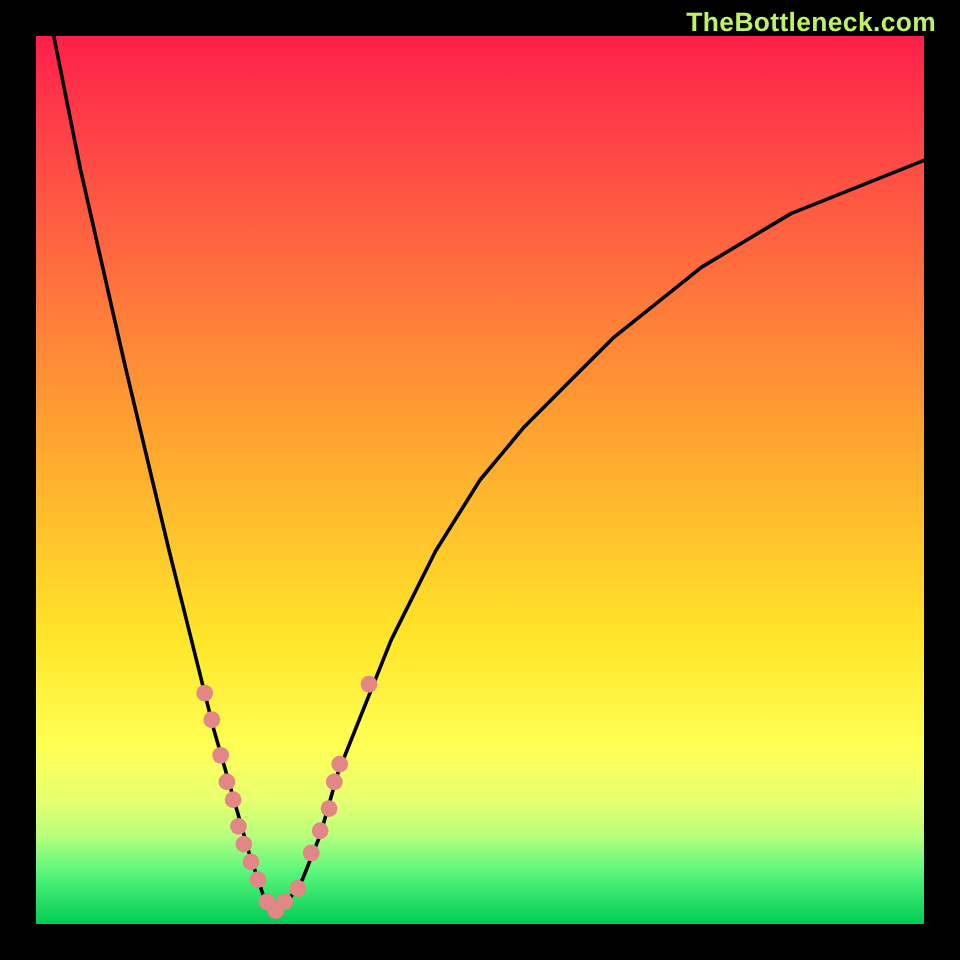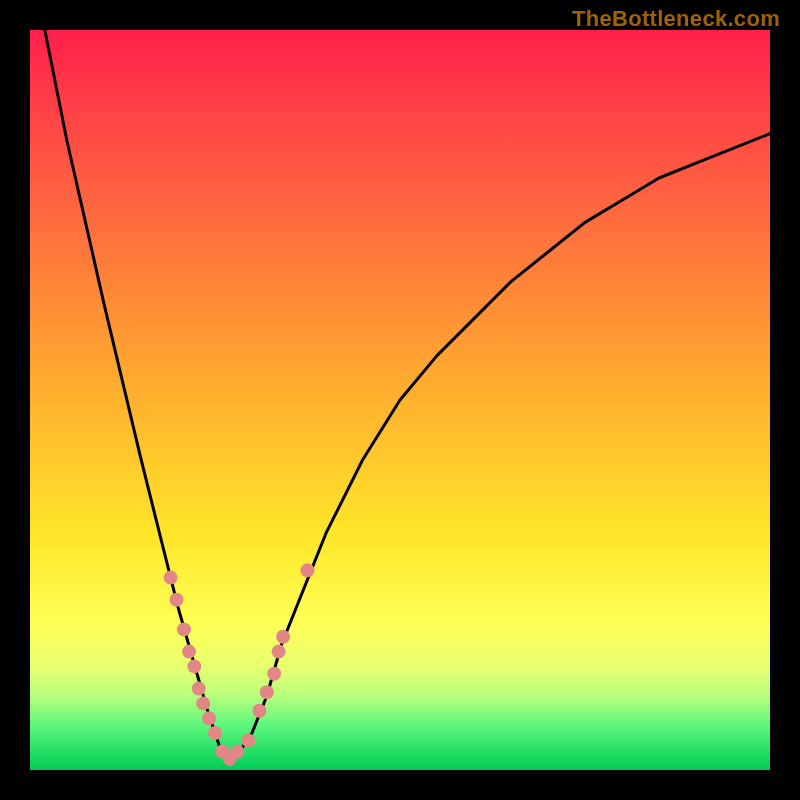--- a/index.html
+++ b/index.html
@@ -28,21 +28,21 @@
       #e8ff70 86%,
       #b8ff7c 90%,
       #5cf77c 94%,
       #00cc55 100%
     );
   }
   .watermark {
     position: absolute;
     top: 6px;
     right: 20px;
-    color: #a16207;
+    color: #bef264;
     font-size: 22px;
     font-weight: 600;
     letter-spacing: 0.3px;
     user-select: none;
   }
   svg.overlay {
     position: absolute;
     left: 30px;
     top: 30px;
     width: 740px;

